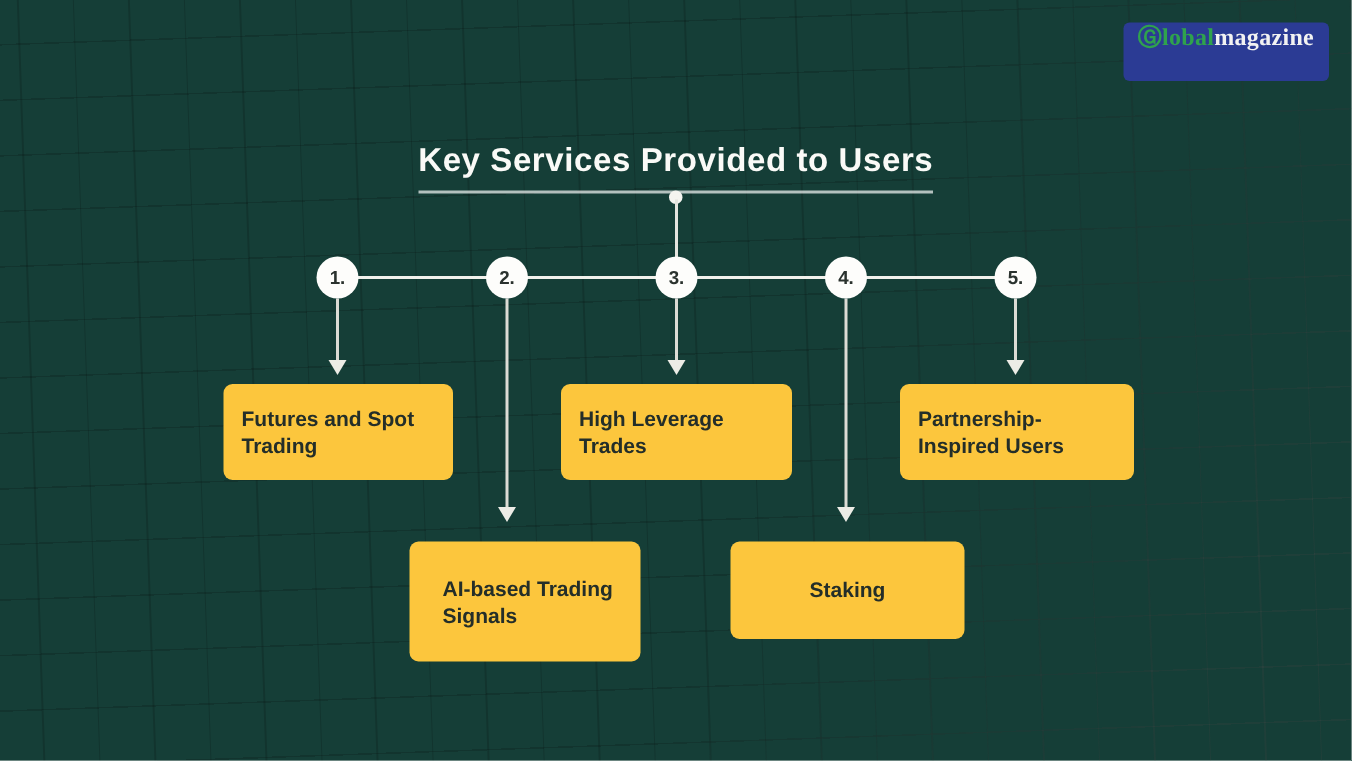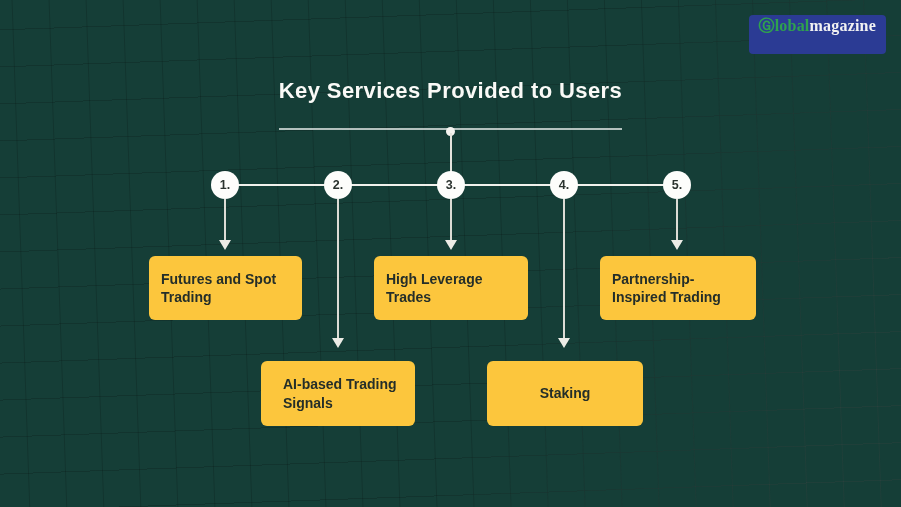--- a/index.html
+++ b/index.html
@@ -41,26 +41,26 @@
     line-height:14px;
     letter-spacing:0.2px;
     white-space:nowrap;
   }
   .logo .green{color:#2FA24D;}
   .logo .white{color:#F2F2F2;}
   
   .title-wrap{position:absolute;top:78px;left:0;width:100%;text-align:center;}
   .title-wrap h1{
     display:inline-block;
-    margin:0;
+    margin:16px;
     color:#FAFAF7;
     font-size:22px;
     font-weight:bold;
     letter-spacing:0.4px;
-    padding-bottom:24px;
+    padding-bottom:7px;
     border-bottom:2px solid rgba(255,255,255,0.68);
   }
   
   .dot{
     position:absolute;left:446px;top:127px;width:9px;height:9px;
     border-radius:50%;background:#F4F4F0;
   }
   .stem{
     position:absolute;left:450px;top:133px;width:2px;height:52px;
     background:#E4E4DE;
@@ -95,21 +95,21 @@
     font-weight:bold;
     line-height:1.3;
     display:flex;align-items:center;justify-content:center;
     padding:6px 12px;
     box-sizing:border-box;
     z-index:2;
   }
   .box-1{left:149px;top:256px;width:153px;height:64px;}
   .box-3{left:374px;top:256px;width:154px;height:64px;}
   .box-5{left:600px;top:256px;width:156px;height:64px;}
-  .box-2{left:261px;top:361px;width:154px;height:65px;padding-left:22px;}
+  .box-2{left:273px;top:361px;width:154px;height:80px;padding-left:22px;}
   .box-4{left:487px;top:361px;width:156px;height:65px;}
 </style>
 </head>
 <body>
 
 <div id="app">
 
   <div class="grid-dark"></div>
   <div class="grid-light"></div>
 
@@ -143,15 +143,15 @@
   <div class="vline" style="left:563px;top:199px;height:139px;"></div>
   <div class="arrowhead" style="left:558px;top:338px;"></div>
 
   <div class="vline" style="left:676px;top:199px;height:41px;"></div>
   <div class="arrowhead" style="left:671px;top:240px;"></div>
 
   <div class="box box-1">Futures and Spot Trading</div>
   <div class="box box-2">AI-based Trading Signals</div>
   <div class="box box-4">Staking</div>
   <div class="box box-3">High Leverage Trades</div>
-  <div class="box box-5">Partnership-Inspired Trading</div>
+  <div class="box box-5">Partnership-Inspired Users</div>
 
 </div>
 
 </body></html>

